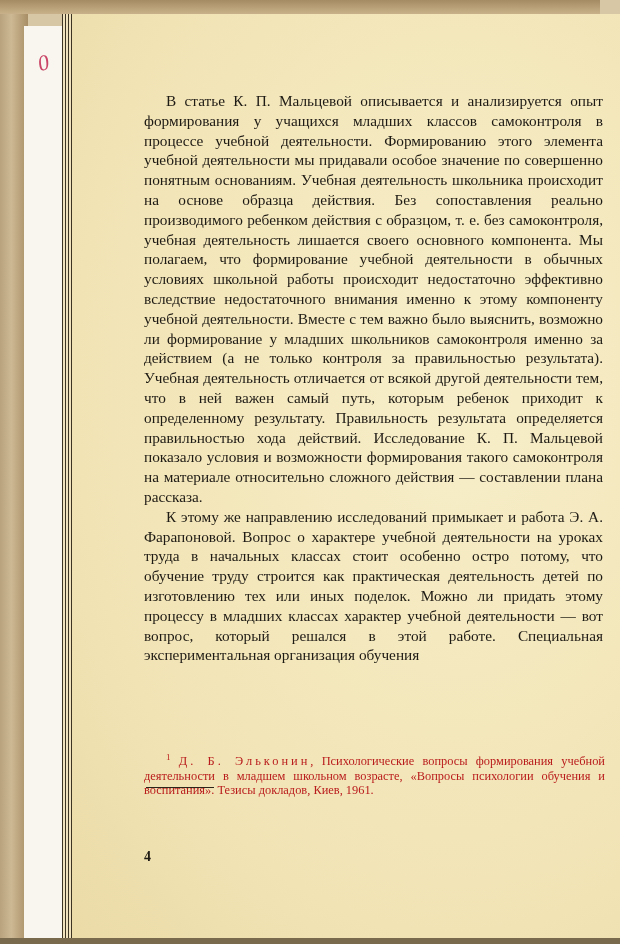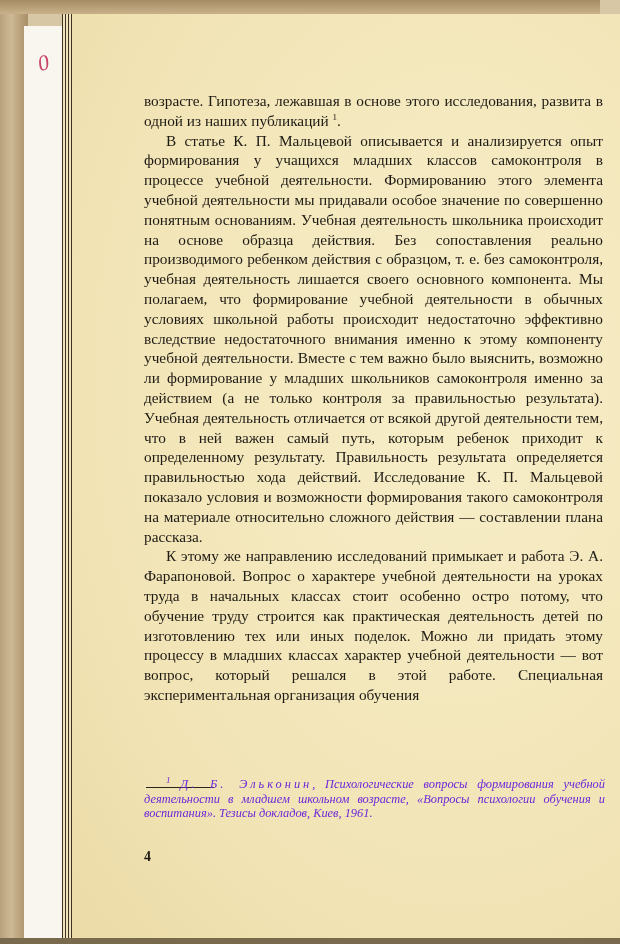--- a/index.html
+++ b/index.html
@@ -41,22 +41,22 @@
     color: #1e1a14; font-size: 15.3px; line-height: 19.8px;
     text-align: justify; hyphens: manual;
   }
   .text p { margin: 0; text-indent: 0; }
   .text p.indent { text-indent: 22px; }
   .fn-rule {
     position: absolute; left: 146px; top: 787px; width: 68px; height: 0;
     border-top: 1.5px solid #2a241b;
   }
   .footnote {
-    position: absolute; left: 144px; top: 777px; width: 461px;
-    color: #6d28d9; font-size: 12.4px; line-height: 14.6px; text-align: justify; font-style: italic;
+    position: absolute; left: 144px; top: 754px; width: 461px;
+    color: #b91c1c; font-size: 12.4px; line-height: 14.6px; text-align: justify;
   }
   .footnote .indent { text-indent: 22px; display: block; }
   .sp { letter-spacing: 3px; }
   .page-num {
     position: absolute; left: 144px; top: 849px;
     font-size: 14px; font-weight: bold; color: #1e1a14;
   }
   sup { font-size: 9px; line-height: 0; vertical-align: super; }
 </style>
 </head>
@@ -64,21 +64,20 @@
 
 <div class="binding"></div>
 <div class="top-edge"></div>
 <div class="white-slip"></div>
 <div class="pen-mark">0</div>
 <div class="page-edges"></div>
 <div class="page"></div>
 <div class="bottom-edge"></div>
 
 <div class="text">
-  <p><span>возрасте. Гипотеза, лежавшая в основе этого исследования, развита в одной из наших публикаций</span> <sup>1</sup><span>.</span></p>
   <p class="indent">В статье К. П. Мальцевой описывается и анализируется опыт формирования у учащихся младших классов самоконтроля в процессе учебной деятельности. Формированию этого элемента учебной деятельности мы придавали особое значение по совершенно понятным основаниям. Учебная деятельность школьника происходит на основе образца действия. Без сопоставления реально производимого ребенком действия с образцом, т. е. без самоконтроля, учебная деятельность лишается своего основного компонента. Мы полагаем, что формирование учебной деятельности в обычных условиях школьной работы происходит недостаточно эффективно вследствие недостаточного внимания именно к этому компоненту учебной деятельности. Вместе с тем важно было выяснить, возможно ли формирование у младших школьников самоконтроля именно за действием (а не только контроля за правильностью результата). Учебная деятельность отличается от всякой другой деятельности тем, что в ней важен самый путь, которым ребенок приходит к определенному результату. Правильность результата определяется правильностью хода действий. Исследование К. П. Мальцевой показало условия и возможности формирования такого самоконтроля на материале относительно сложного действия — составлении плана рассказа.</p>
   <p class="indent">К этому же направлению исследований примыкает и работа Э. А. Фарапоновой. Вопрос о характере учебной деятельности на уроках труда в начальных классах стоит особенно остро потому, что обучение труду строится как практическая деятельность детей по изготовлению тех или иных поделок. Можно ли придать этому процессу в младших классах характер учебной деятельности — вот вопрос, который решался в этой работе. Специальная экспериментальная организация обучения</p>
 </div>
 
 <div class="fn-rule"></div>
 
 <div class="footnote">
   <span class="indent"><sup>1</sup> <span class="sp">Д. Б. Эльконин</span><span>, Психологические вопросы формирования учебной деятельности в младшем школьном возрасте, «Вопросы психологии обучения и воспитания». Тезисы докладов, Киев, 1961.</span></span>
 </div>
 

